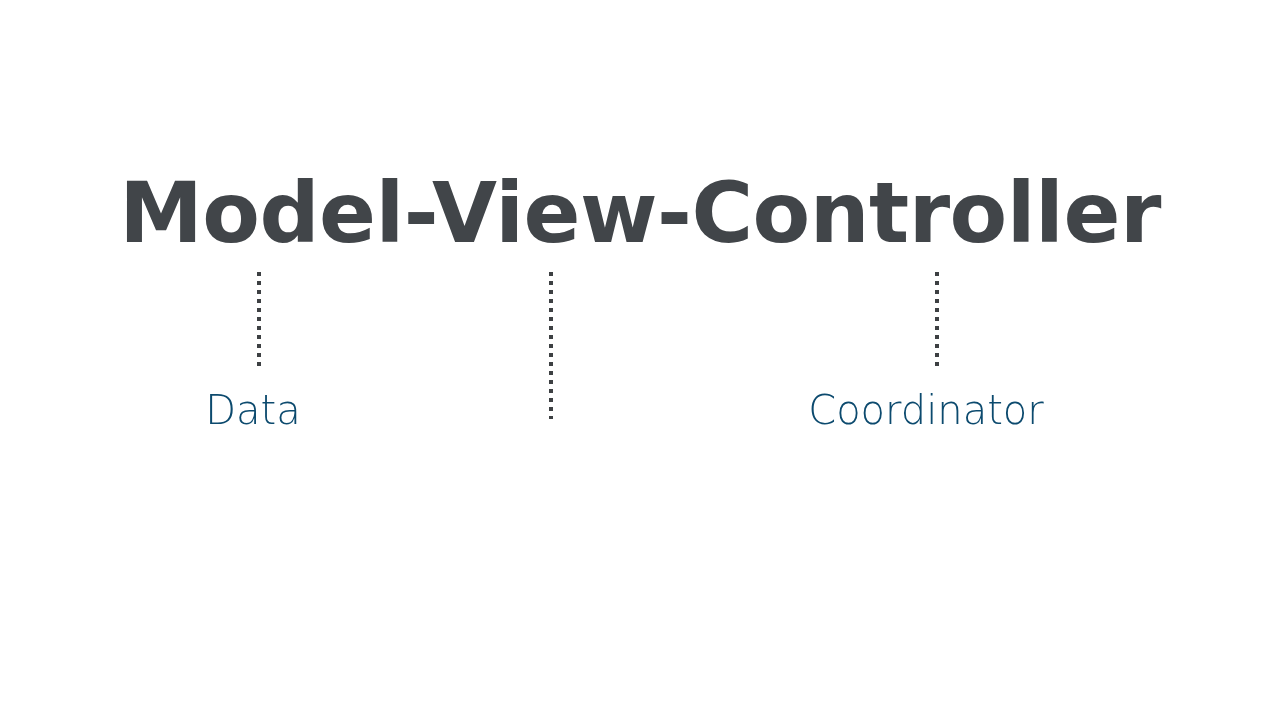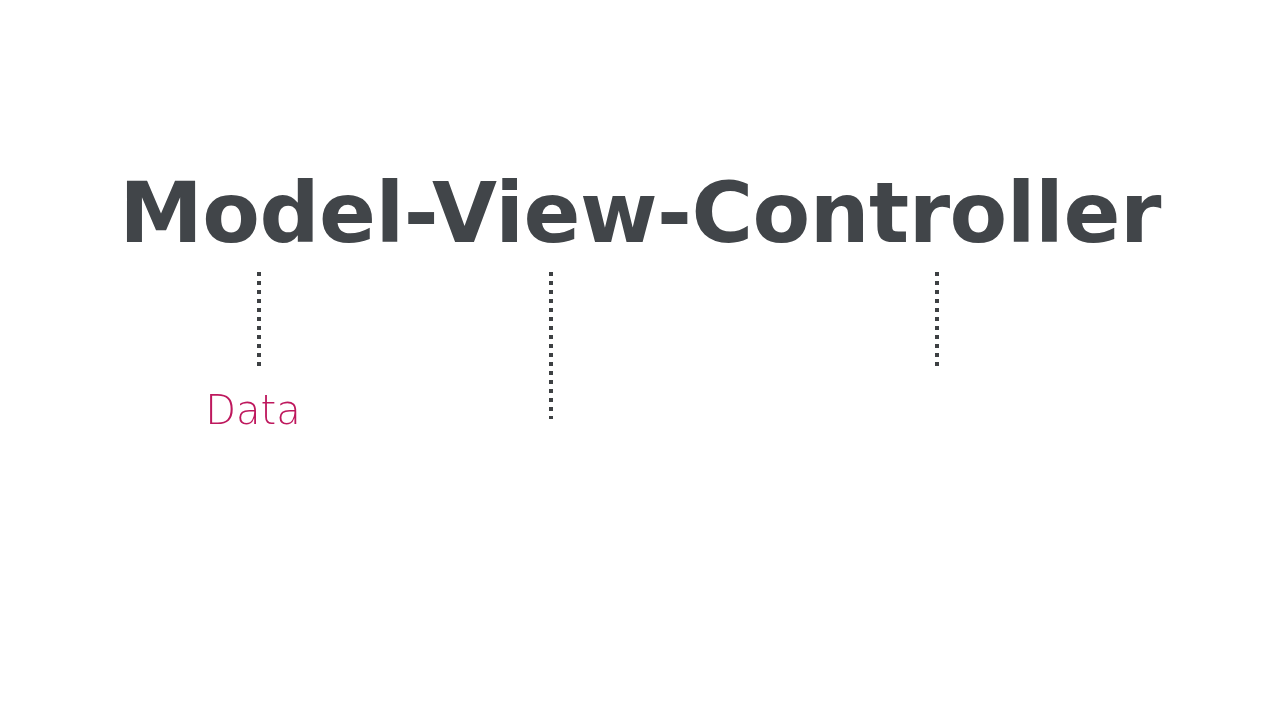--- a/index.html
+++ b/index.html
@@ -57,35 +57,36 @@
   .connector.c-view       { left: 549px; top: 272px; height: 147px; }
   .connector.c-controller { left: 935px; top: 272px; height: 94px; }
 
   
   .caption {
     position: absolute;
     font-family: "DejaVu Sans", "Liberation Sans", sans-serif;
     font-weight: 300;
     font-size: 40px;
     line-height: 48px;
-    color: #be185d;
+    color: #0c4a6e;
     white-space: nowrap;
     text-align: center;
     transform: translateX(-50%);
   }
   .caption.cap-data       { left: 253px; top: 386px; }
   .caption.cap-ui         { left: 546px; top: 438px; }
   .caption.cap-controller { left: 926px; top: 386px; }
 </style>
 </head>
 <body>
 
 <div class="slide">
 
   <div class="title">Model-View-Controller</div>
 
   <div class="connector c-model"></div>
   <div class="connector c-view"></div>
   <div class="connector c-controller"></div>
 
   <div class="caption cap-data">Data</div>
+  <div class="caption cap-controller">Coordinator</div>
 
 </div>
 
 </body></html>

